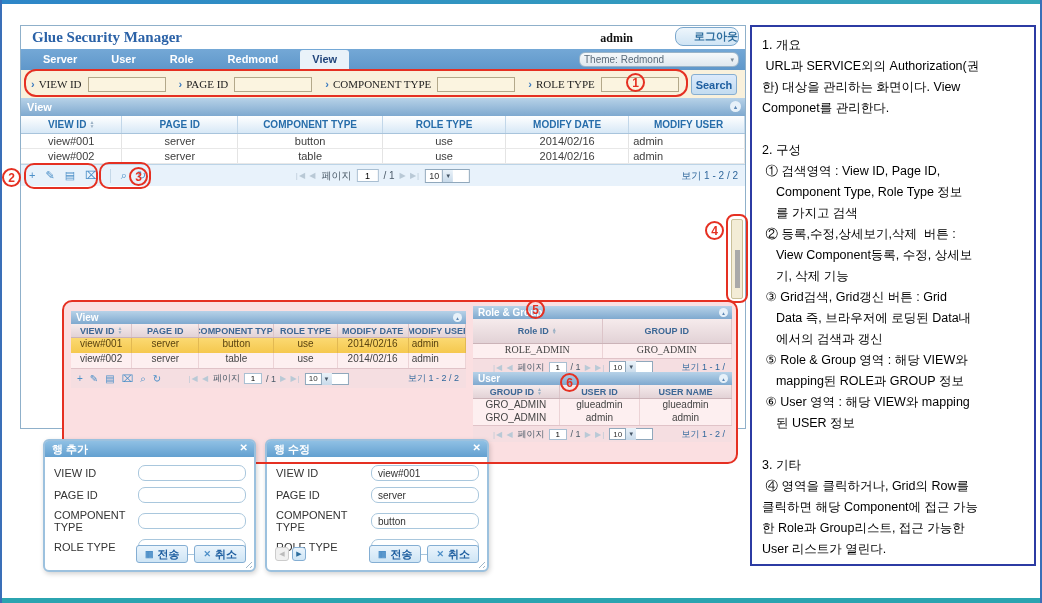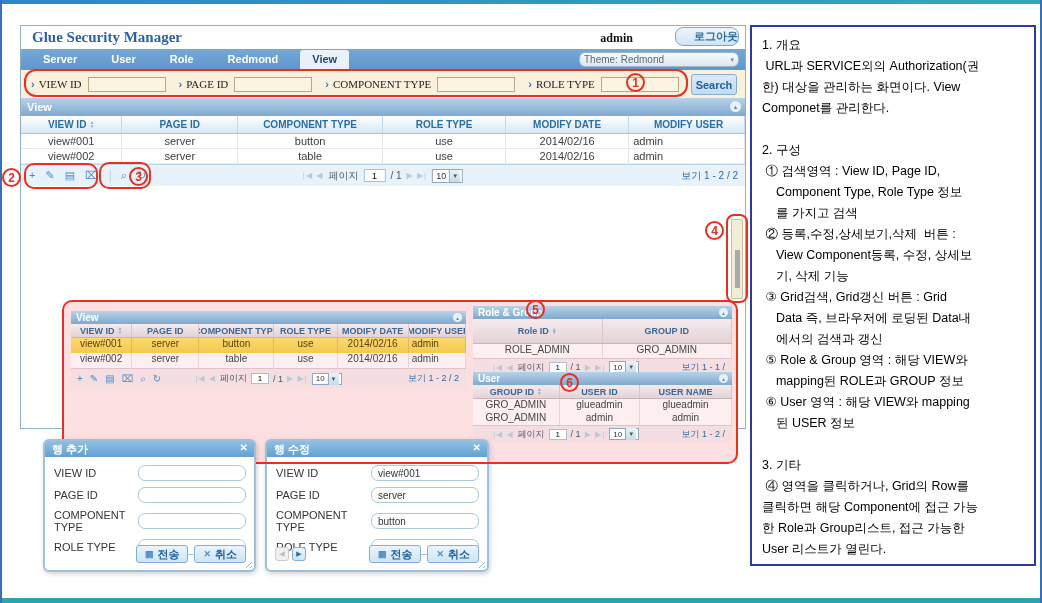--- a/index.html
+++ b/index.html
@@ -52,21 +52,21 @@
   .main-grid .dcell { font-size:11px; color:#3d3d3d; line-height:14px; border-right:1px solid #e4e4e4; }
   .mg-c0{width:14%} .mg-c1{width:16%} .mg-c2{width:20%} .mg-c3{width:17%} .mg-c4{width:17%} .mg-c5{width:16%; text-align:left; padding-left:4px;}
 
   .jqfoot { position:relative; display:flex; align-items:center; background:#e8f2fb; border-top:1px solid #bcd4e7; }
   .main-grid .jqfoot { height:22px; padding-left:8px; }
   .ticon { color:#4d90c8; font-size:11px; margin-right:10px; cursor:pointer; line-height:1; }
   .tsep { width:1px; height:14px; background:#c4d8e8; margin:0 10px 0 2px; }
   .pager-center { position:absolute; left:50%; transform:translateX(-50%); display:flex; align-items:center; gap:5px; font-size:10px; color:#4a5a68; white-space:nowrap; }
   .pg-arrows { color:#b9c9d6; font-size:8px; letter-spacing:1px; cursor:pointer; }
   .page-input { width:22px; height:13px; font-size:9px; text-align:center; border:1px solid #a9bfd2; background:#fff; }
-  .size-select { display:inline-flex; align-items:center; border:1px solid #90a8bc; background:#fff; font-size:9px; color:#333; padding:0 2px 0 3px; height:14px; cursor:pointer; }
+  .size-select { display:inline-flex; align-items:center; border:1px solid #90a8bc; background:#fff; font-size:9px; color:#333; padding:0 16px 0 3px; height:14px; cursor:pointer; }
   .size-select .dd { background:linear-gradient(180deg,#eaf2f9,#c8daea); border-left:1px solid #90a8bc; font-size:6px; color:#456; padding:3px 2px; margin-left:3px; }
   .view-label { position:absolute; right:7px; font-size:10px; color:#31689c; }
 
   
   .side-bar { position:absolute; left:731px; top:219px; width:12px; height:80px; background:#f3ecd6; border:1px solid #c9c09a; border-radius:2px; z-index:6; cursor:pointer; }
   .side-bar .grip { position:absolute; left:3px; top:30px; width:5px; height:38px; background:#a9a9a9; }
 
   
   .pink-panel { position:absolute; left:63px; top:301px; width:674px; height:161px; background:#fbdfe1; border-radius:8px; z-index:10; }
 
@@ -88,21 +88,21 @@
   .pview .colrow { height:14px; }
   .pview .drow { height:15px; }
   .pview .drow.sel { background:linear-gradient(180deg,#fbd972,#f5c84e); }
   .pview .drow.sel .dcell { color:#5a4310; border-right-color:#e2b952; }
   .pview .drow.alt { background:#fdeff0; }
   .pview .jqfoot { height:20px; padding-left:6px; }
   .pv-c0{width:15.5%} .pv-c1{width:17%} .pv-c2{width:19%} .pv-c3{width:16%} .pv-c4{width:18%} .pv-c5{width:14.5%; text-align:left; padding-left:3px;}
 
   .prg { left:473px; top:306px; width:259px; }
   .prg .colrow { height:25px; }
-  .prg .drow { height:14px; background:#fdeff0; }
+  .prg .drow { height:14px; background:#fdeff0;font-family:Liberation Serif, serif; }
   .prg .jqfoot { height:17px; padding:0 4px; }
   .rg-c0{width:50%} .rg-c1{width:50%}
 
   .pusr { left:473px; top:372px; width:259px; }
   .pusr .colrow { height:14px; }
   .pusr .drow { height:13px; background:#fdeff0; }
   .pusr .jqfoot { height:17px; padding:0 4px; }
   .us-c0{width:33.5%} .us-c1{width:31%} .us-c2{width:35.5%}
   .pgrid .foot-pager { display:flex; align-items:center; gap:4px; font-size:9px; color:#4a5a68; margin-left:16px; white-space:nowrap; }
 

